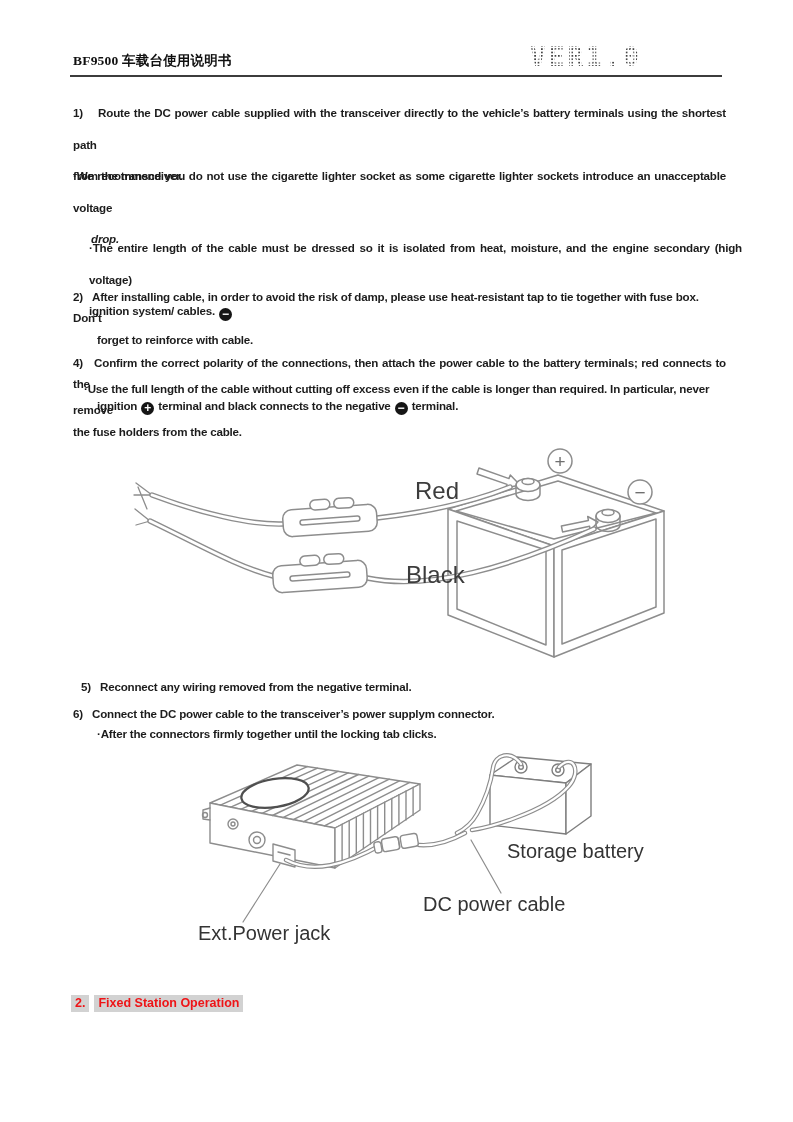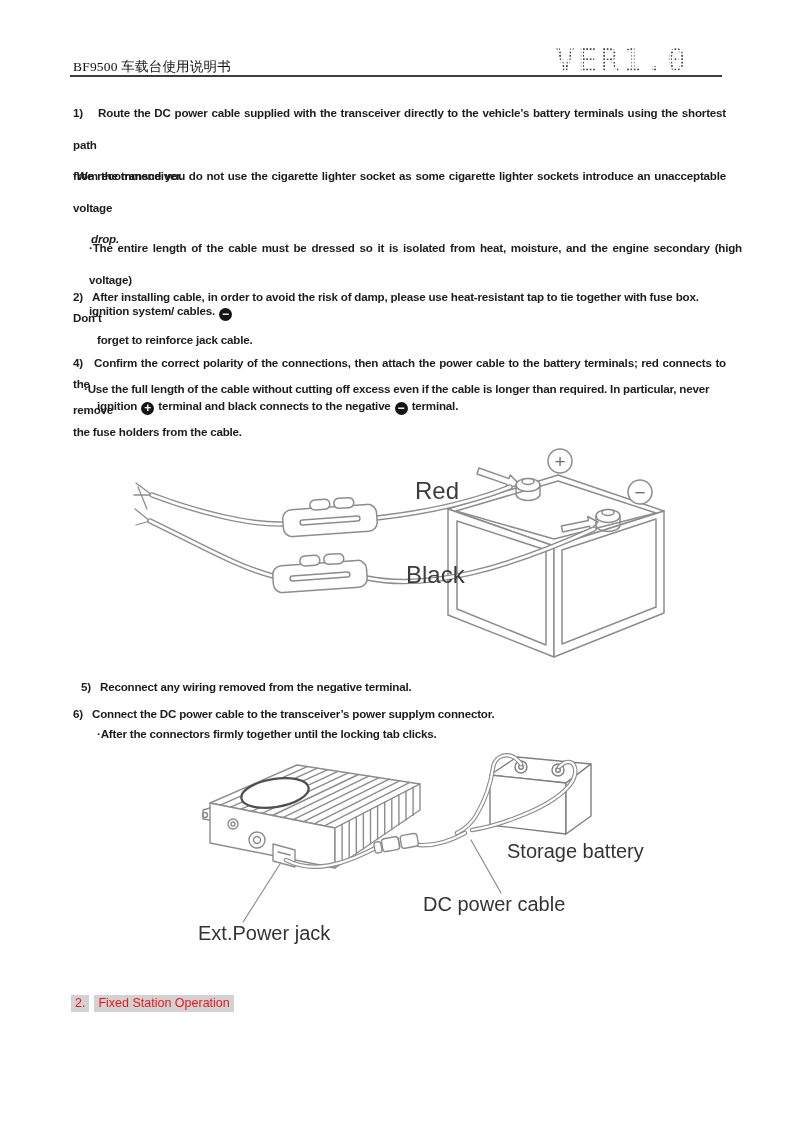--- a/index.html
+++ b/index.html
@@ -4,24 +4,24 @@
 <style>
   html,body{margin:0;padding:0;}
   body{
     width:793px;height:1122px;background:#ffffff;position:relative;
     font-family:"Liberation Sans",sans-serif;color:#1c1c1c;overflow:hidden;
   }
   .page{position:absolute;inset:0;}
 
   
   .header{position:absolute;left:73px;top:44px;width:649px;display:flex;justify-content:space-between;align-items:flex-end;}
-  .header-title{font-family:"Liberation Serif",serif;font-weight:normal;font-size:13.5px;color:#101010;letter-spacing:0.2px;}
+  .header-title{font-family:"Liberation Serif",serif;font-weight:bold;font-size:13.5px;color:#101010;letter-spacing:0.2px;}
   .header-version{
-    font-family:"DejaVu Sans Mono",monospace;font-weight:normal;font-size:32px;
-    letter-spacing:3px;color:#4a4a4a;line-height:1;margin-right:33px;
+    font-family:"DejaVu Sans Mono",monospace;font-weight:bold;font-size:26px;
+    letter-spacing:3px;color:#4a4a4a;line-height:1;margin-right:80px;
   }
   @supports (-webkit-background-clip: text){
     .header-version{
       color:transparent;
       background-image:radial-gradient(circle,#454545 36%,rgba(0,0,0,0) 42%);
       background-size:3.4px 3.4px;
       -webkit-background-clip:text;background-clip:text;
     }
   }
   .header-rule{position:absolute;left:70px;top:75px;width:652px;border-top:2px solid #3c3c3c;}
@@ -47,21 +47,21 @@
   }
 
   
   .d1{position:absolute;left:130px;top:445px;width:560px;height:225px;}
   .d2{position:absolute;left:185px;top:748px;width:480px;height:200px;}
   .dlabel1{font-size:24px;fill:#3c3c3c;font-family:"Liberation Sans",sans-serif;}
   .dlabel2{font-size:20px;fill:#343434;font-family:"Liberation Sans",sans-serif;}
   .dsym{font-size:19px;fill:#6f6f6f;font-family:"Liberation Sans",sans-serif;}
 
   
-  .section-heading{position:absolute;left:71px;top:996px;font-size:12.5px;font-weight:normal;}
+  .section-heading{position:absolute;left:71px;top:996px;font-size:12.5px;font-weight:bold;}
   .hl{background:#d2d2d2;color:#ee1417;padding:1px 4px 2px 4px;}
   .hl-title{margin-left:5px;}
 </style>
 </head>
 <body>
 
 <div class="page">
 
   <div class="header">
     <div class="header-title">BF9500 车载台使用说明书</div>
@@ -81,21 +81,21 @@
 
   <div class="tb lsL b3 ind16">
     <div class="tl just">·The entire length of the cable must be dressed so it is isolated from heat, moisture, and the engine secondary (high voltage)</div>
     <div class="tl">
       <span>ignition system/ cables.</span><span class="term-icon">−</span>
     </div>
   </div>
 
   <div class="tb lsS b4">
     <div class="tl">2)&nbsp;&nbsp;&nbsp;After installing cable, in order to avoid the risk of damp, please use heat-resistant tap to tie together with fuse box. Don’t</div>
-    <div class="tl ind24">forget to reinforce jack cable.</div>
+    <div class="tl ind24">forget to reinforce with cable.</div>
   </div>
 
 
   <div class="tb lsS b6">
     <div class="tl just">4)&nbsp;&nbsp;&nbsp;Confirm the correct polarity of the connections, then attach the power cable to the battery terminals; red connects to the</div>
     <div class="tl ind24">
       <span>ignition</span><span class="term-icon">+</span><span>terminal and black connects to the negative</span><span class="term-icon">−</span><span>terminal.</span>
     </div>
   </div>
 

